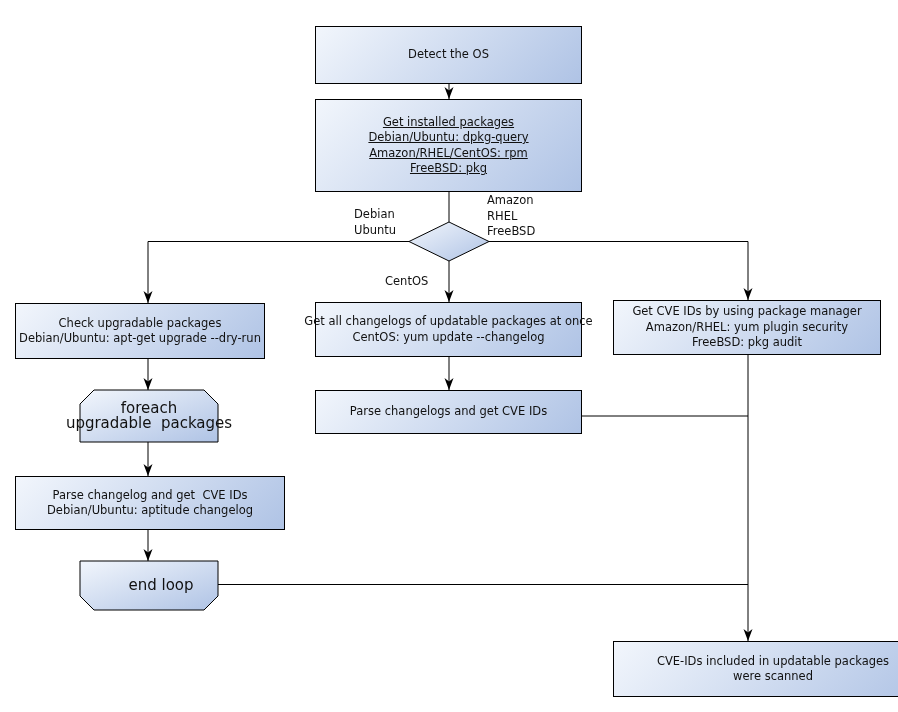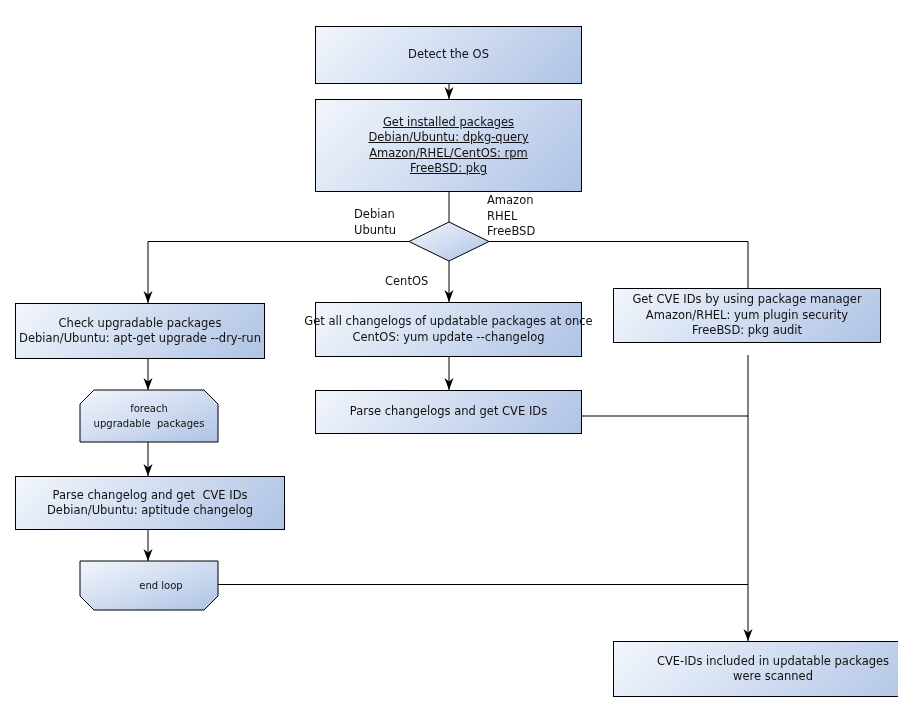--- a/index.html
+++ b/index.html
@@ -34,21 +34,21 @@
     font-size: 11.5px;
     line-height: 15.5px;
   }
   .shape-label {
     position: absolute;
     display: flex;
     align-items: center;
     justify-content: center;
     text-align: center;
     white-space: pre;
-    font-size: 10px;
+    font-size: 15px;
     line-height: 15.5px;
   }
   .edge-label {
     position: absolute;
     text-align: left;
     white-space: pre;
     font-size: 11.5px;
     line-height: 15.5px;
   }
 </style>
@@ -108,21 +108,21 @@
 Debian/Ubuntu: apt-get upgrade --dry-run</div>
 
   <div class="node" style="left:315px; top:302px; width:267px; height:55px;">Get all changelogs of updatable packages at once
 CentOS: yum update --changelog</div>
 
   <div class="node" style="left:15px; top:476px; width:270px; height:54px;">Parse changelog and get  CVE IDs
 Debian/Ubuntu: aptitude changelog</div>
 
   <div class="node" style="left:315px; top:390px; width:267px; height:44px;">Parse changelogs and get CVE IDs</div>
 
-  <div class="node" style="left:613px; top:288px; width:268px; height:55px;">Get CVE IDs by using package manager
+  <div class="node" style="left:613px; top:300px; width:268px; height:55px;">Get CVE IDs by using package manager
 Amazon/RHEL: yum plugin security
 FreeBSD: pkg audit</div>
 
   <div class="node" style="left:613px; top:641px; width:320px; height:56px;">CVE-IDs included in updatable packages
 were scanned</div>
 
   <div class="shape-label" style="left:80px; top:390px; width:138px; height:52px;">foreach
 upgradable  packages</div>
 
   <div class="shape-label" style="left:80px; top:561px; width:162px; height:49px;">end loop</div>

